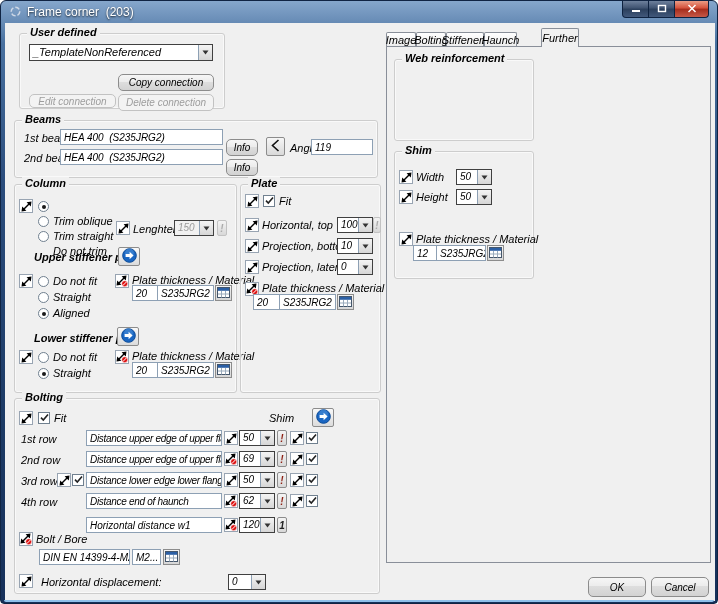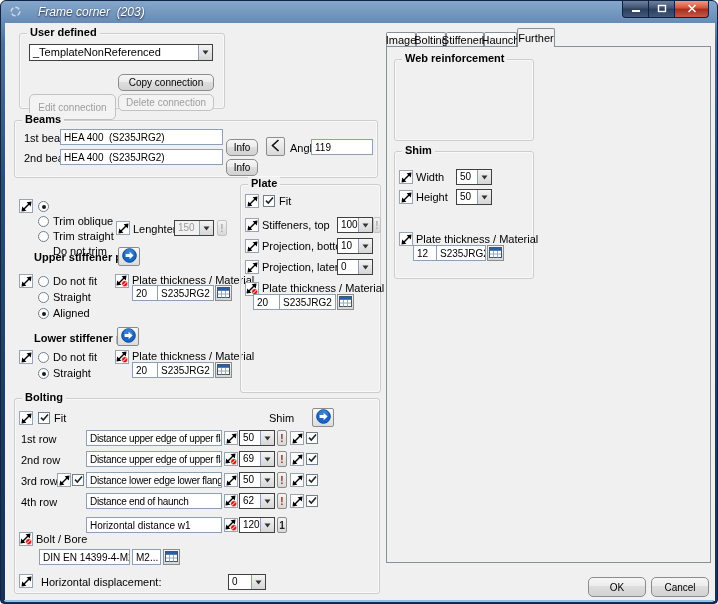--- a/index.html
+++ b/index.html
@@ -6,32 +6,32 @@
   html,body { background:#fff; }
   body { font-family:"Liberation Sans", sans-serif; font-size:11px; }
 
   .window { position:relative; width:718px; height:604px;
     background:linear-gradient(180deg,#86a7cc 0%,#48709f 7%,#2b4d7d 30%,#1c3a65 70%,#16305a 100%);
     border:1px solid #102443; border-radius:6px 6px 4px 4px; overflow:hidden; }
   .window::after { content:""; position:absolute; left:3px; right:3px; bottom:1px; height:2px;
     background:#8fc0ea; border-radius:0 0 3px 3px; }
 
   .titlebar { position:absolute; left:0; top:0; right:0; height:22px; display:flex; align-items:center; padding-left:8px; }
-  .title-text { margin-left:16px; color:#fff; font-size:12px; white-space:pre; text-shadow:0 1px 2px rgba(0,0,0,.8);font-style:italic; }
+  .title-text { margin-left:5px; color:#fff; font-size:12px; white-space:pre; text-shadow:0 1px 2px rgba(0,0,0,.8); }
   .win-controls { position:absolute; top:0; right:8px; display:flex; }
   .winbtn { width:27px; height:17px; display:flex; align-items:center; justify-content:center;
     border:1px solid #0e2240; border-top:none; margin-left:-1px;
     background:linear-gradient(180deg,#66799а,#56priorit);
   }
   .winbtn.mm { background:linear-gradient(180deg,#6d809c,#3e5270 45%,#2b3f5c 50%,#41587b); }
   .winbtn.min { border-radius:0 0 0 4px; }
   .winbtn.close { width:35px; border-radius:0 0 4px 0;
     background:linear-gradient(180deg,#eb9c85,#d4503a 45%,#a62c1b 50%,#c65847); }
 
-  .client { position:absolute; left:4px; top:22px; width:710px; height:578px; background:#f0f0f0; }
+  .client { position:absolute; left:4px; top:22px; width:710px; height:578px; background:#f0f0f0;font-style:italic; }
 
   .group { position:absolute; border:1px solid #cdcdcd; border-radius:3px;
     box-shadow:inset 0 0 0 1px rgba(255,255,255,.6); }
   .glabel { position:absolute; top:-8px; left:7px; background:#f0f0f0; padding:0 3px;
     font-weight:bold; white-space:nowrap; }
 
   .lbl { position:absolute; white-space:nowrap; color:#000; }
   .lbl.b { font-weight:bold; }
 
   .tfield { position:absolute; height:16px; background:#fff; border:1px solid #8da0b4;
@@ -115,40 +115,43 @@
     </div>
     <div class="combo" style="left:24px;top:21px;width:184px;height:17px;">
       <span class="cval" style="font-size:11px;">_TemplateNonReferenced</span>
       <span class="carrow">
           <svg width="7" height="5" viewBox="0 0 7 5">
             <path d="M0.5 0.5 L6.5 0.5 L3.5 4.5 Z" fill="#333"></path>
           </svg>
         </span>
     </div>
     <div class="btn" style="left:113px;top:41px;width:96px;height:17px;">Copy connection</div>
-    <div class="btn dis" style="left:24px;top:61px;width:87px;height:26px;">Edit connection</div>
+    <div class="btn dis" style="left:24px;top:61px;width:87px;height:14px;">Edit connection</div>
     <div class="btn dis" style="left:113px;top:61px;width:96px;height:17px;">Delete connection</div>
 
     <div class="group" style="left:9px;top:97px;width:364px;height:58px;">
       <span class="glabel">Beams</span>
     </div>
     <span class="lbl" style="left:19px;top:109px;">1st beam</span>
     <div class="tfield" style="left:55px;top:106px;width:163px;">HEA 400  (S235JRG2)</div>
     <div class="btn" style="left:221px;top:106px;width:32px;height:17px;">Info</div>
     <span class="lbl" style="left:19px;top:129px;">2nd beam</span>
     <div class="tfield" style="left:55px;top:126px;width:163px;">HEA 400  (S235JRG2)</div>
     <div class="btn" style="left:221px;top:126px;width:32px;height:17px;">Info</div>
     <div class="anglebtn" style="left:261px;top:114px;">
         <span><svg width="11" height="13" viewBox="0 0 11 13">
             <path d="M8.5 1 L2.5 6.5 L8.5 12" fill="none" stroke="#111" stroke-width="1.6"></path>
           </svg></span>
       </div>
     <span class="lbl" style="left:285px;top:119px;">Angle</span>
     <div class="tfield" style="left:306px;top:116px;width:62px;">119</div>
 
+    <div class="group" style="left:9px;top:161px;width:223px;height:209px;">
+      <span class="glabel">Column</span>
+    </div>
     <span class="ticon" style="left:14px;top:176px;">
         <svg width="11" height="11" viewBox="0 0 11 11">
           <path d="M2 9 L9 2" stroke="#000" stroke-width="1.5"></path>
           <path d="M0.5 10.5 L1.2 5.6 L5.4 9.8 Z" fill="#000"></path>
           <path d="M10.5 0.5 L5.6 1.2 L9.8 5.4 Z" fill="#000"></path>
         </svg>
       </span>
     <span class="radio sel" style="left:33px;top:178px;"></span>
     <span class="lbl" style="left:48px;top:177px;margin-top:45px;">Do not trim</span>
     <span class="radio" style="left:33px;top:193px;"></span>
@@ -276,21 +279,21 @@
       </span>
     <span class="lbl" style="left:274px;top:172px;">Fit</span>
 
     <span class="ticon" style="left:240px;top:195px;">
         <svg width="11" height="11" viewBox="0 0 11 11">
           <path d="M2 9 L9 2" stroke="#000" stroke-width="1.5"></path>
           <path d="M0.5 10.5 L1.2 5.6 L5.4 9.8 Z" fill="#000"></path>
           <path d="M10.5 0.5 L5.6 1.2 L9.8 5.4 Z" fill="#000"></path>
         </svg>
       </span>
-    <span class="lbl" style="left:257px;top:196px;">Stiffeners, top</span>
+    <span class="lbl" style="left:257px;top:196px;">Horizontal, top</span>
     <div class="combo" style="left:332px;top:194px;width:36px;">
       <span class="cval">100</span>
       <span class="carrow">
           <svg width="7" height="5" viewBox="0 0 7 5">
             <path d="M0.5 0.5 L6.5 0.5 L3.5 4.5 Z" fill="#333"></path>
           </svg>
         </span>
     </div>
     <div class="xbtn dis" style="left:368px;top:194px;width:8px;">!</div>
 
@@ -571,21 +574,21 @@
           <svg width="7" height="5" viewBox="0 0 7 5">
             <path d="M0.5 0.5 L6.5 0.5 L3.5 4.5 Z" fill="#333"></path>
           </svg>
         </span>
     </div>
 
     <div class="tab" style="left:381px;width:30px;">Image</div>
     <div class="tab" style="left:411px;width:30px;">Bolting</div>
     <div class="tab" style="left:441px;width:38px;">Stiffeners</div>
     <div class="tab" style="left:479px;width:33px;">Haunch</div>
-    <div class="tab active" style="left:512px;width:38px;">Further</div>
+    <div class="tab active" style="left:536px;width:38px;">Further</div>
     <div class="tabpanel" style="left:381px;top:23px;width:325px;height:517px;"></div>
 
     <div class="group" style="left:389px;top:36px;width:140px;height:82px;">
       <span class="glabel">Web reinforcement</span>
     </div>
 
     <div class="group" style="left:389px;top:128px;width:140px;height:128px;">
       <span class="glabel">Shim</span>
     </div>
     <span class="ticon" style="left:394px;top:147px;">

